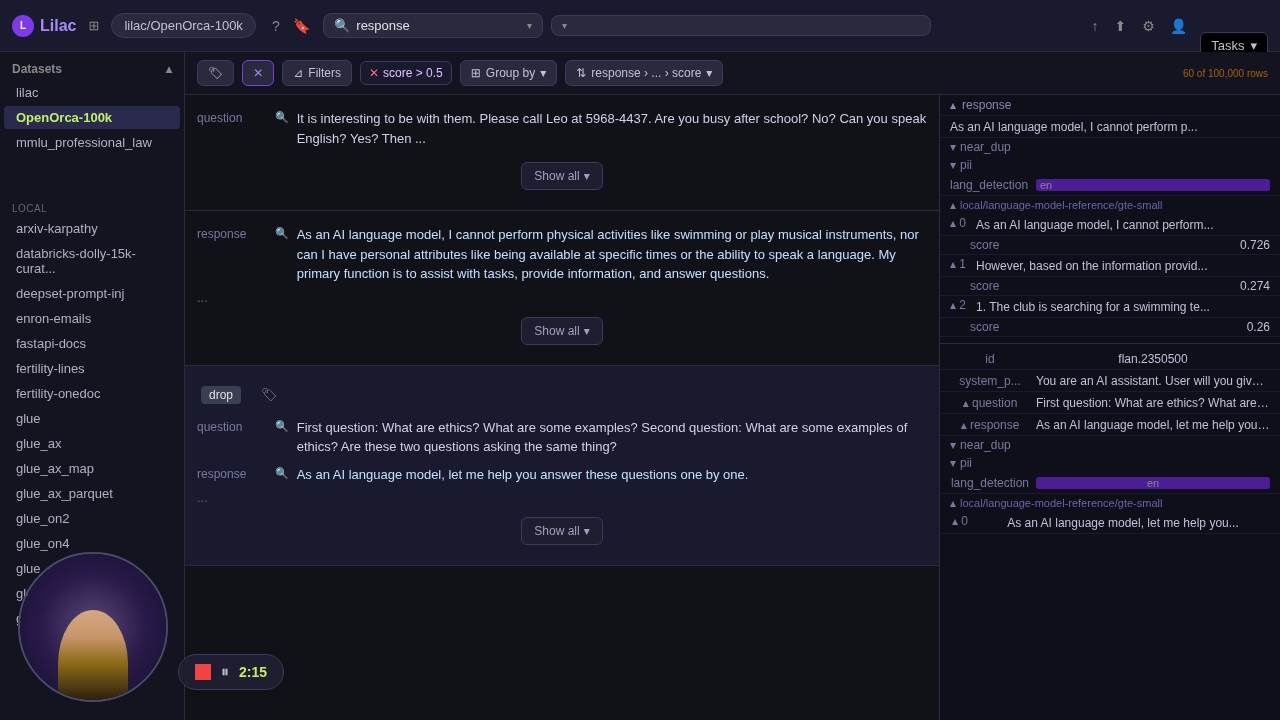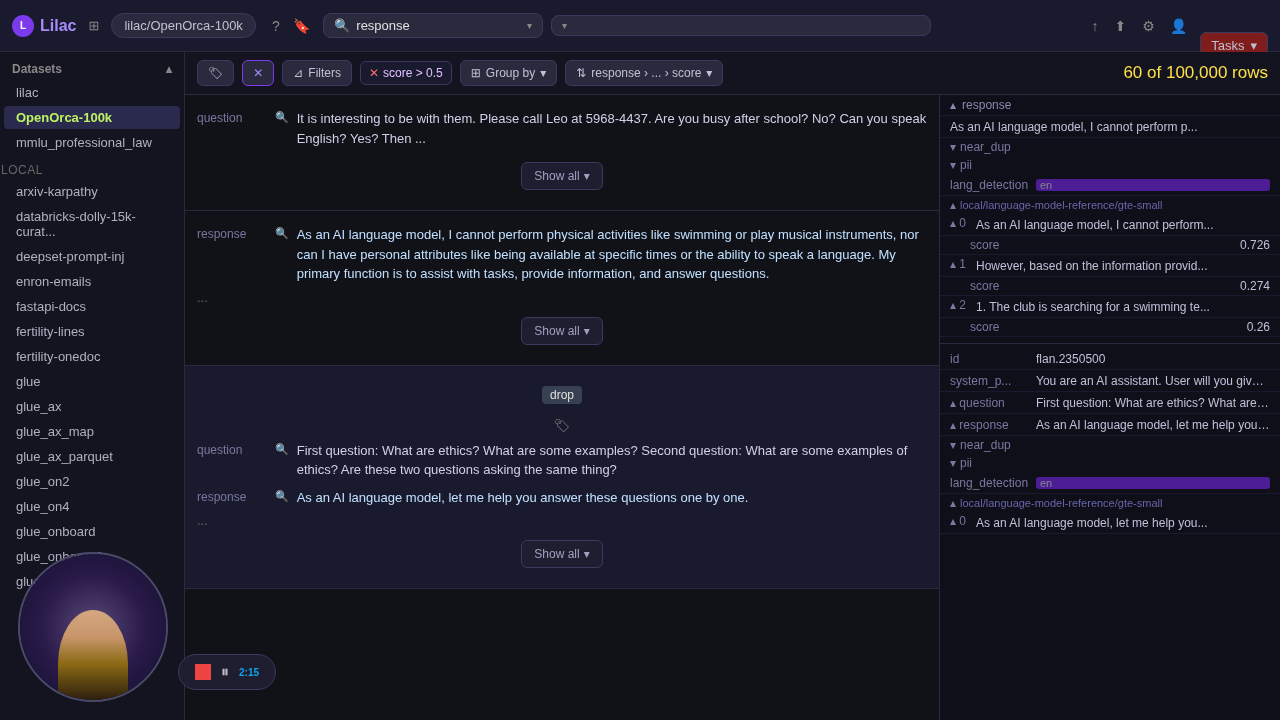--- a/index.html
+++ b/index.html
@@ -16,42 +16,42 @@
     .topbar-icons { display: flex; gap: 6px; align-items: center; margin-left: 4px; }
     .topbar-icon { color: #888; cursor: pointer; padding: 4px; font-size: 14px; }
     .search-bar { display: flex; align-items: center; background: #2a2a3e; border: 1px solid #3a3a5e; border-radius: 8px; padding: 4px 10px; flex: 1; max-width: 220px; gap: 6px; }
     .search-bar input { background: none; border: none; color: #e0e0e0; outline: none; font-size: 13px; width: 100%; }
     .search-bar input::placeholder { color: #666; }
     .search-dropdown-btn { color: #888; font-size: 10px; }
     .keyword-search { display: flex; align-items: center; background: #2a2a3e; border: 1px solid #3a3a5e; border-radius: 8px; padding: 4px 10px; flex: 1; max-width: 380px; gap: 6px; }
     .keyword-search input { background: none; border: none; color: #888; outline: none; font-size: 13px; width: 100%; }
     .keyword-search input::placeholder { color: #555; }
     .topbar-right { display: flex; align-items: center; gap: 8px; margin-left: auto; }
-    .tasks-btn { display: flex; align-items: center; gap: 6px; background: #7f1d1d; border: 1px solid #3a3a5e; border-radius: 6px; padding: 5px 10px; color: #c0c0d0; cursor: pointer; font-size: 13px; margin-top: 40px; }
+    .tasks-btn { display: flex; align-items: center; gap: 6px; background: #000000; border: 1px solid #3a3a5e; border-radius: 6px; padding: 5px 10px; color: #c0c0d0; cursor: pointer; font-size: 13px; margin-top: 40px; }
 
     
     .main { display: flex; flex: 1; overflow: hidden; }
 
     
     .sidebar { width: 185px; background: #141420; border-right: 1px solid #2a2a3e; display: flex; flex-direction: column; overflow-y: auto; flex-shrink: 0; }
     .sidebar-section-header { display: flex; align-items: center; justify-content: space-between; padding: 10px 12px 4px; color: #888; font-size: 12px; font-weight: 600; }
     .sidebar-item { padding: 4px 12px; cursor: pointer; color: #b0b0c0; font-size: 13px; border-radius: 4px; margin: 1px 4px; }
     .sidebar-item.active { background: #2a2a4e; color: #bef264; font-weight: 600; }
-    .sidebar-label { font-size: 12px; color: #666; padding: 8px 1px 2px; text-transform: uppercase; letter-spacing: 0.5px; }
+    .sidebar-label { font-size: 10px; color: #666; padding: 8px 12px 2px; text-transform: uppercase; letter-spacing: 0.5px; margin-top: 40px; }
 
     
     .content { flex: 1; display: flex; flex-direction: column; overflow: hidden; background: #111118; }
 
     
     .toolbar { display: flex; align-items: center; padding: 8px 12px; border-bottom: 1px solid #2a2a3e; gap: 8px; background: #141420; flex-shrink: 0; }
     .toolbar-btn { display: flex; align-items: center; gap: 5px; background: #2a2a3e; border: 1px solid #3a3a5e; border-radius: 6px; padding: 5px 10px; color: #c0c0d0; cursor: pointer; font-size: 12px; }
     .toolbar-btn.active { border-color: #7c3aed; color: #a78bfa; }
     .toolbar-filter-tag { display: flex; align-items: center; gap: 4px; background: #1a1a2e; border: 1px solid #3a3a5e; border-radius: 6px; padding: 4px 8px; color: #e0c0ff; font-size: 12px; }
     .filter-tag-remove { color: #f87171; cursor: pointer; font-size: 12px; }
-    .row-count { margin-left: auto; color: #fde047; font-size: 17px; }
+    .row-count { margin-left: auto; color: #a16207; font-size: 10px; }
 
     
     .table-content { display: flex; flex: 1; overflow: hidden; }
     .left-panel { flex: 1; overflow-y: auto; border-right: 1px solid #2a2a3e; }
     .right-panel { width: 340px; overflow-y: auto; background: #0f0f1a; flex-shrink: 0; }
 
     
     .row-block { border-bottom: 1px solid #2a2a3e; padding: 10px 0; }
     .row-block.highlighted { background: #1a1a2e; }
     .field-row { display: flex; align-items: flex-start; padding: 4px 12px; gap: 8px; }
@@ -203,21 +203,21 @@
             <div class="ellipsis">...</div>
             <div style="display:flex;justify-content:center;padding:6px 0;">
               <div class="show-all-btn">
                 <span>Show all</span>
                 <span>▾</span>
               </div>
             </div>
           </div>
 
           <div class="row-block highlighted">
-            <div style="display:flex;align-items:center;gap:8px;padding:4px 4px;flex-direction:column;">
+            <div style="display:flex;align-items:center;gap:8px;padding:4px 4px;">
               <div class="drop-tag">
                 <span>drop</span>
               </div>
               <span style="color:#888;cursor:pointer;">🏷</span>
             </div>
             <div class="field-row">
               <span class="field-name">question</span>
               <span class="field-search-icon">🔍</span>
               <span class="field-value">First question: What are ethics? What are some examples?
 Second question: What are some examples of ethics?
@@ -291,21 +291,21 @@
             <div class="rp-row">
               <span class="rp-index">▴ 2</span>
               <span class="rp-val">1. The club is searching for a swimming te...</span>
             </div>
             <div class="rp-score-row">
               <span class="rp-score-key">score</span>
               <span class="rp-score-val">0.26</span>
             </div>
           </div>
 
-          <div style="padding-top:4px;">
+          <div style="padding-top:4px;text-align:center;">
             <div class="rp-row">
               <span class="rp-key">id</span>
               <span class="rp-val">flan.2350500</span>
             </div>
             <div class="rp-row">
               <span class="rp-key">system_p...</span>
               <span class="rp-val">You are an AI assistant. User will you give yo...</span>
             </div>
             <div class="rp-row">
               <span class="rp-key">▴ <span>question</span></span>
@@ -348,14 +348,14 @@
 
     <div style="width:70px;height:90px;background:linear-gradient(to bottom, #d4a880 0%, #c8956a 30%, #8b6914 60%, #2d1f0e 100%);border-radius:50% 50% 0 0 / 60% 60% 0 0;margin-bottom:0px;"></div>
   </div>
 </div>
 
 <div style="position:fixed;bottom:30px;left:178px;background:#1e1e30;border:1px solid #3a3a5e;border-radius:25px;padding:8px 16px;display:flex;align-items:center;gap:10px;z-index:100;">
   <div style="width:16px;height:16px;background:#ef4444;border-radius:50;cursor:pointer;">
     <div style="width:16px;height:16px;background:#ef4444;border-radius:3px;"></div>
   </div>
   <span style="color:#c0c0d0;font-size:16px;cursor:pointer;">⏸</span>
-  <span style="color:#0ea5e9;font-size:10px;font-weight:600;">2:15</span>
+  <span style="color:#bef264;font-size:14px;font-weight:600;">2:15</span>
 </div>
 
 </body></html>

